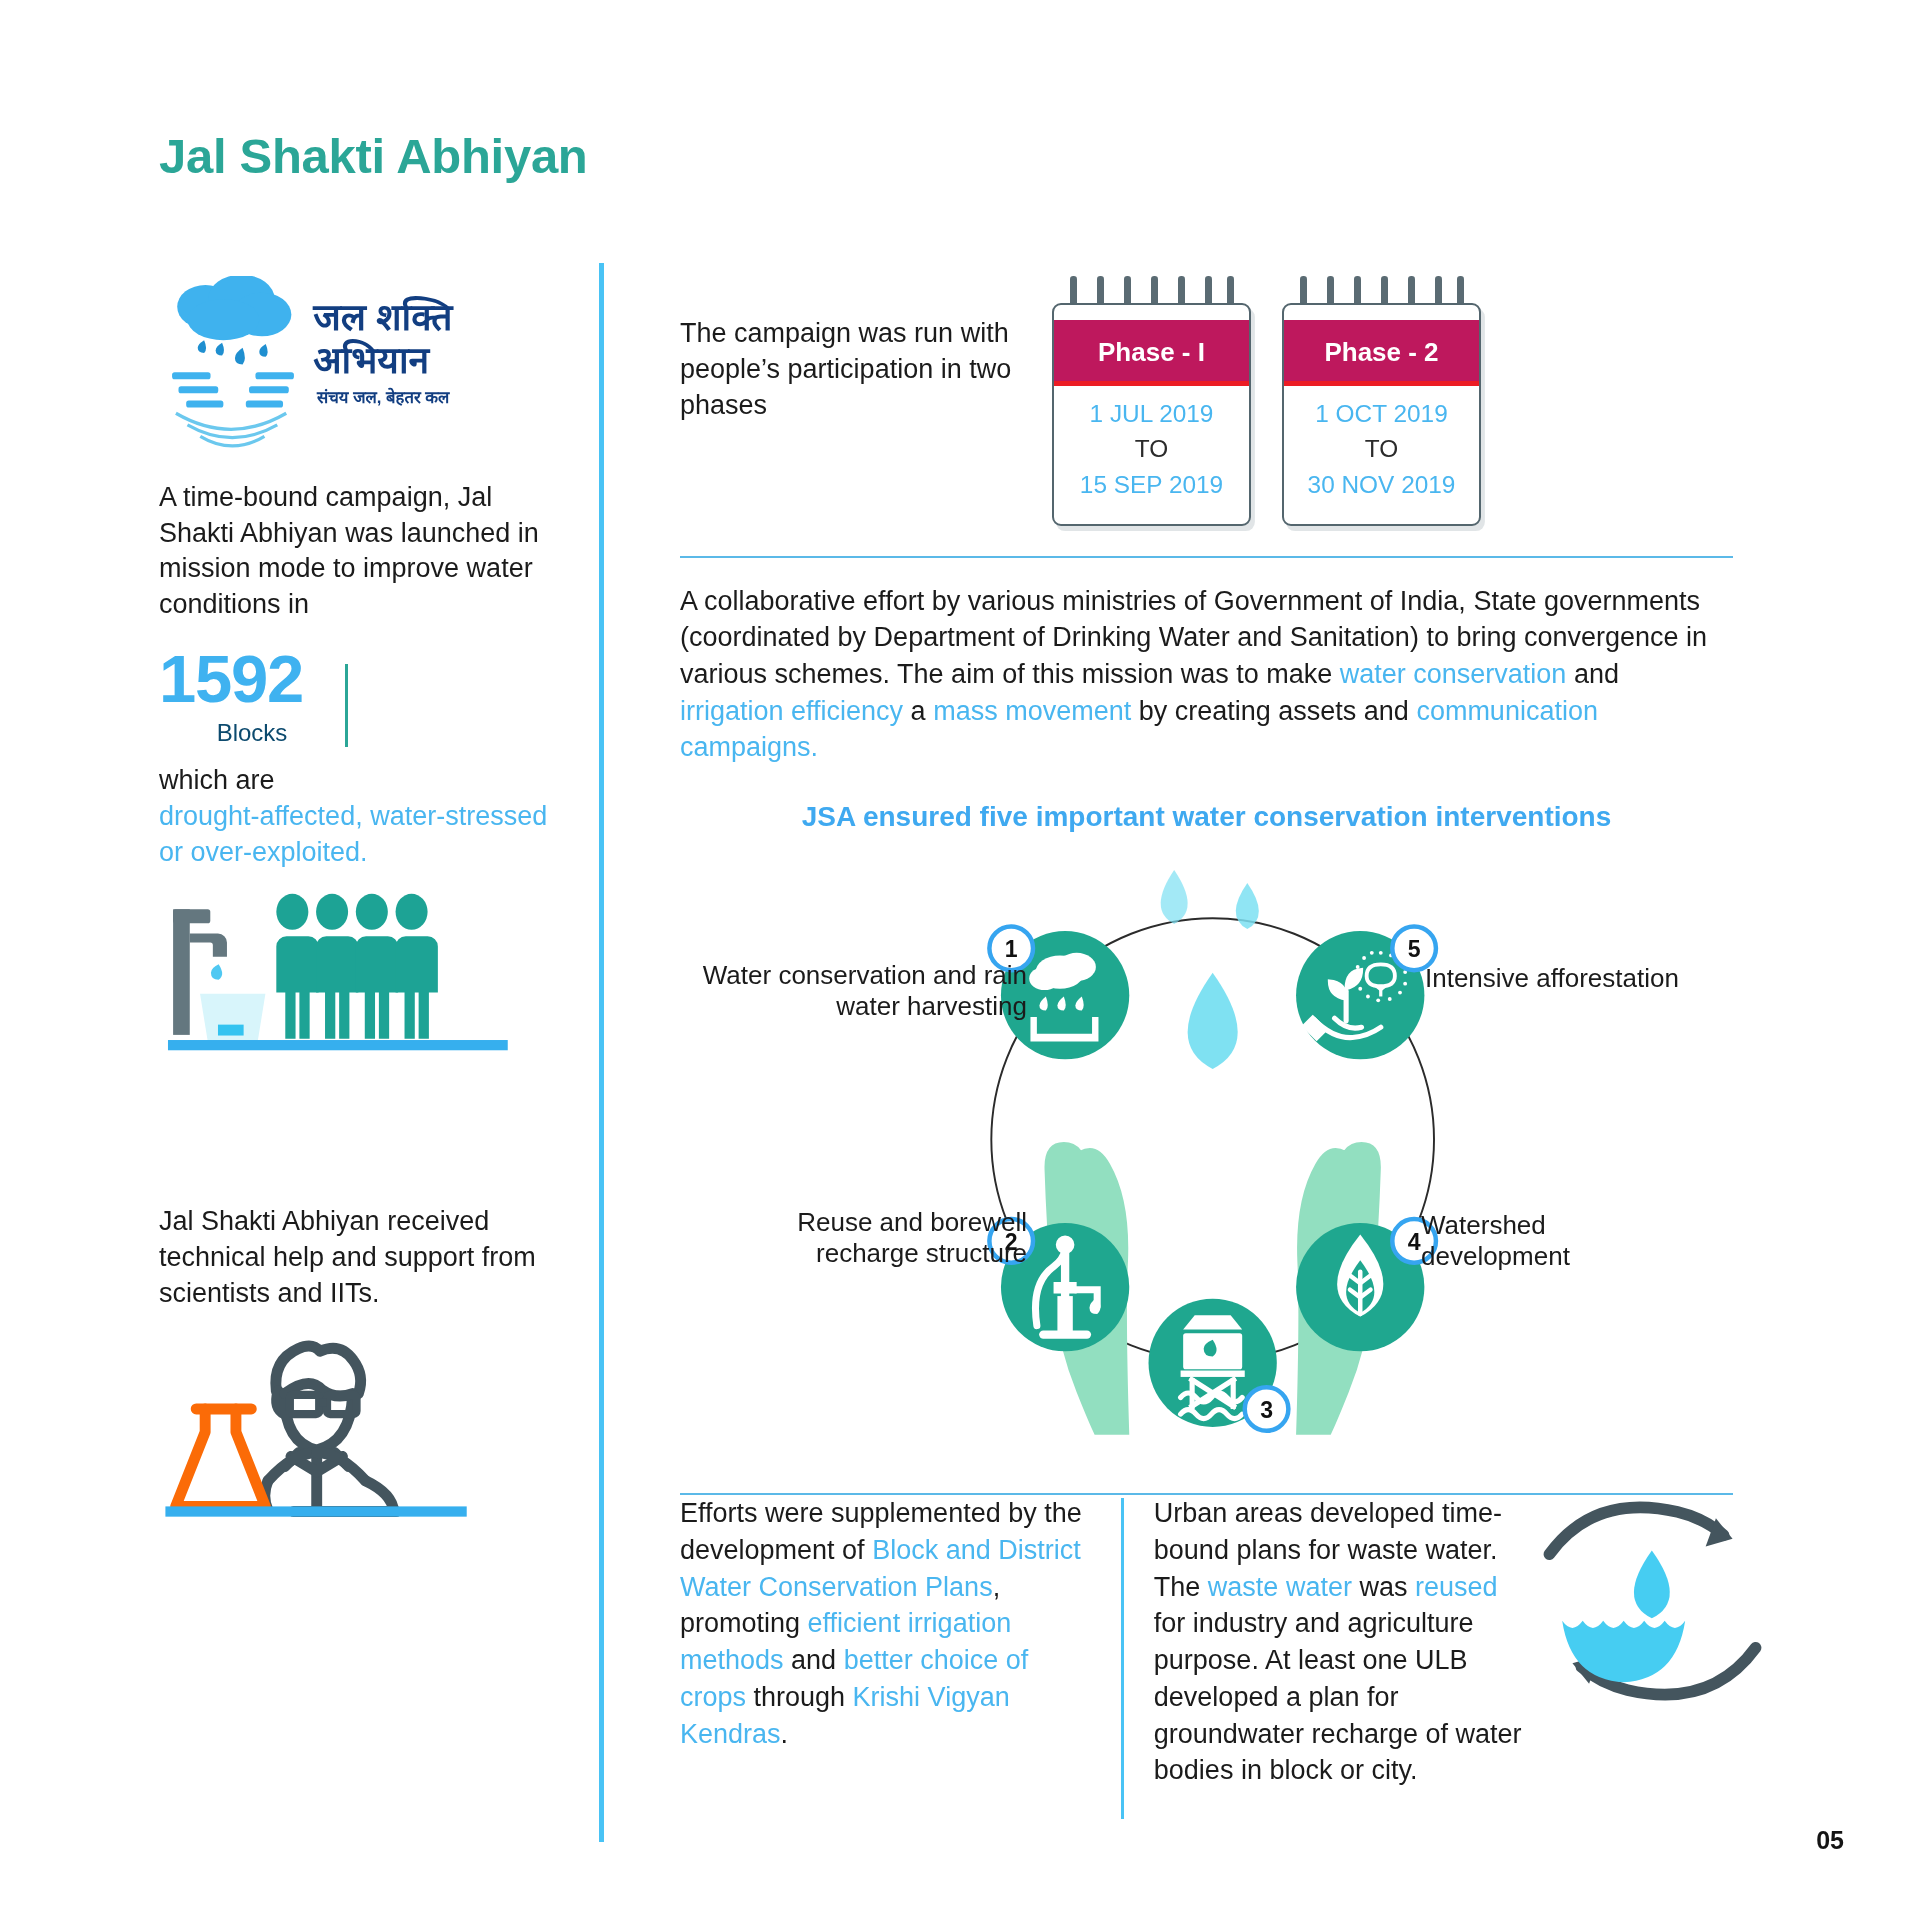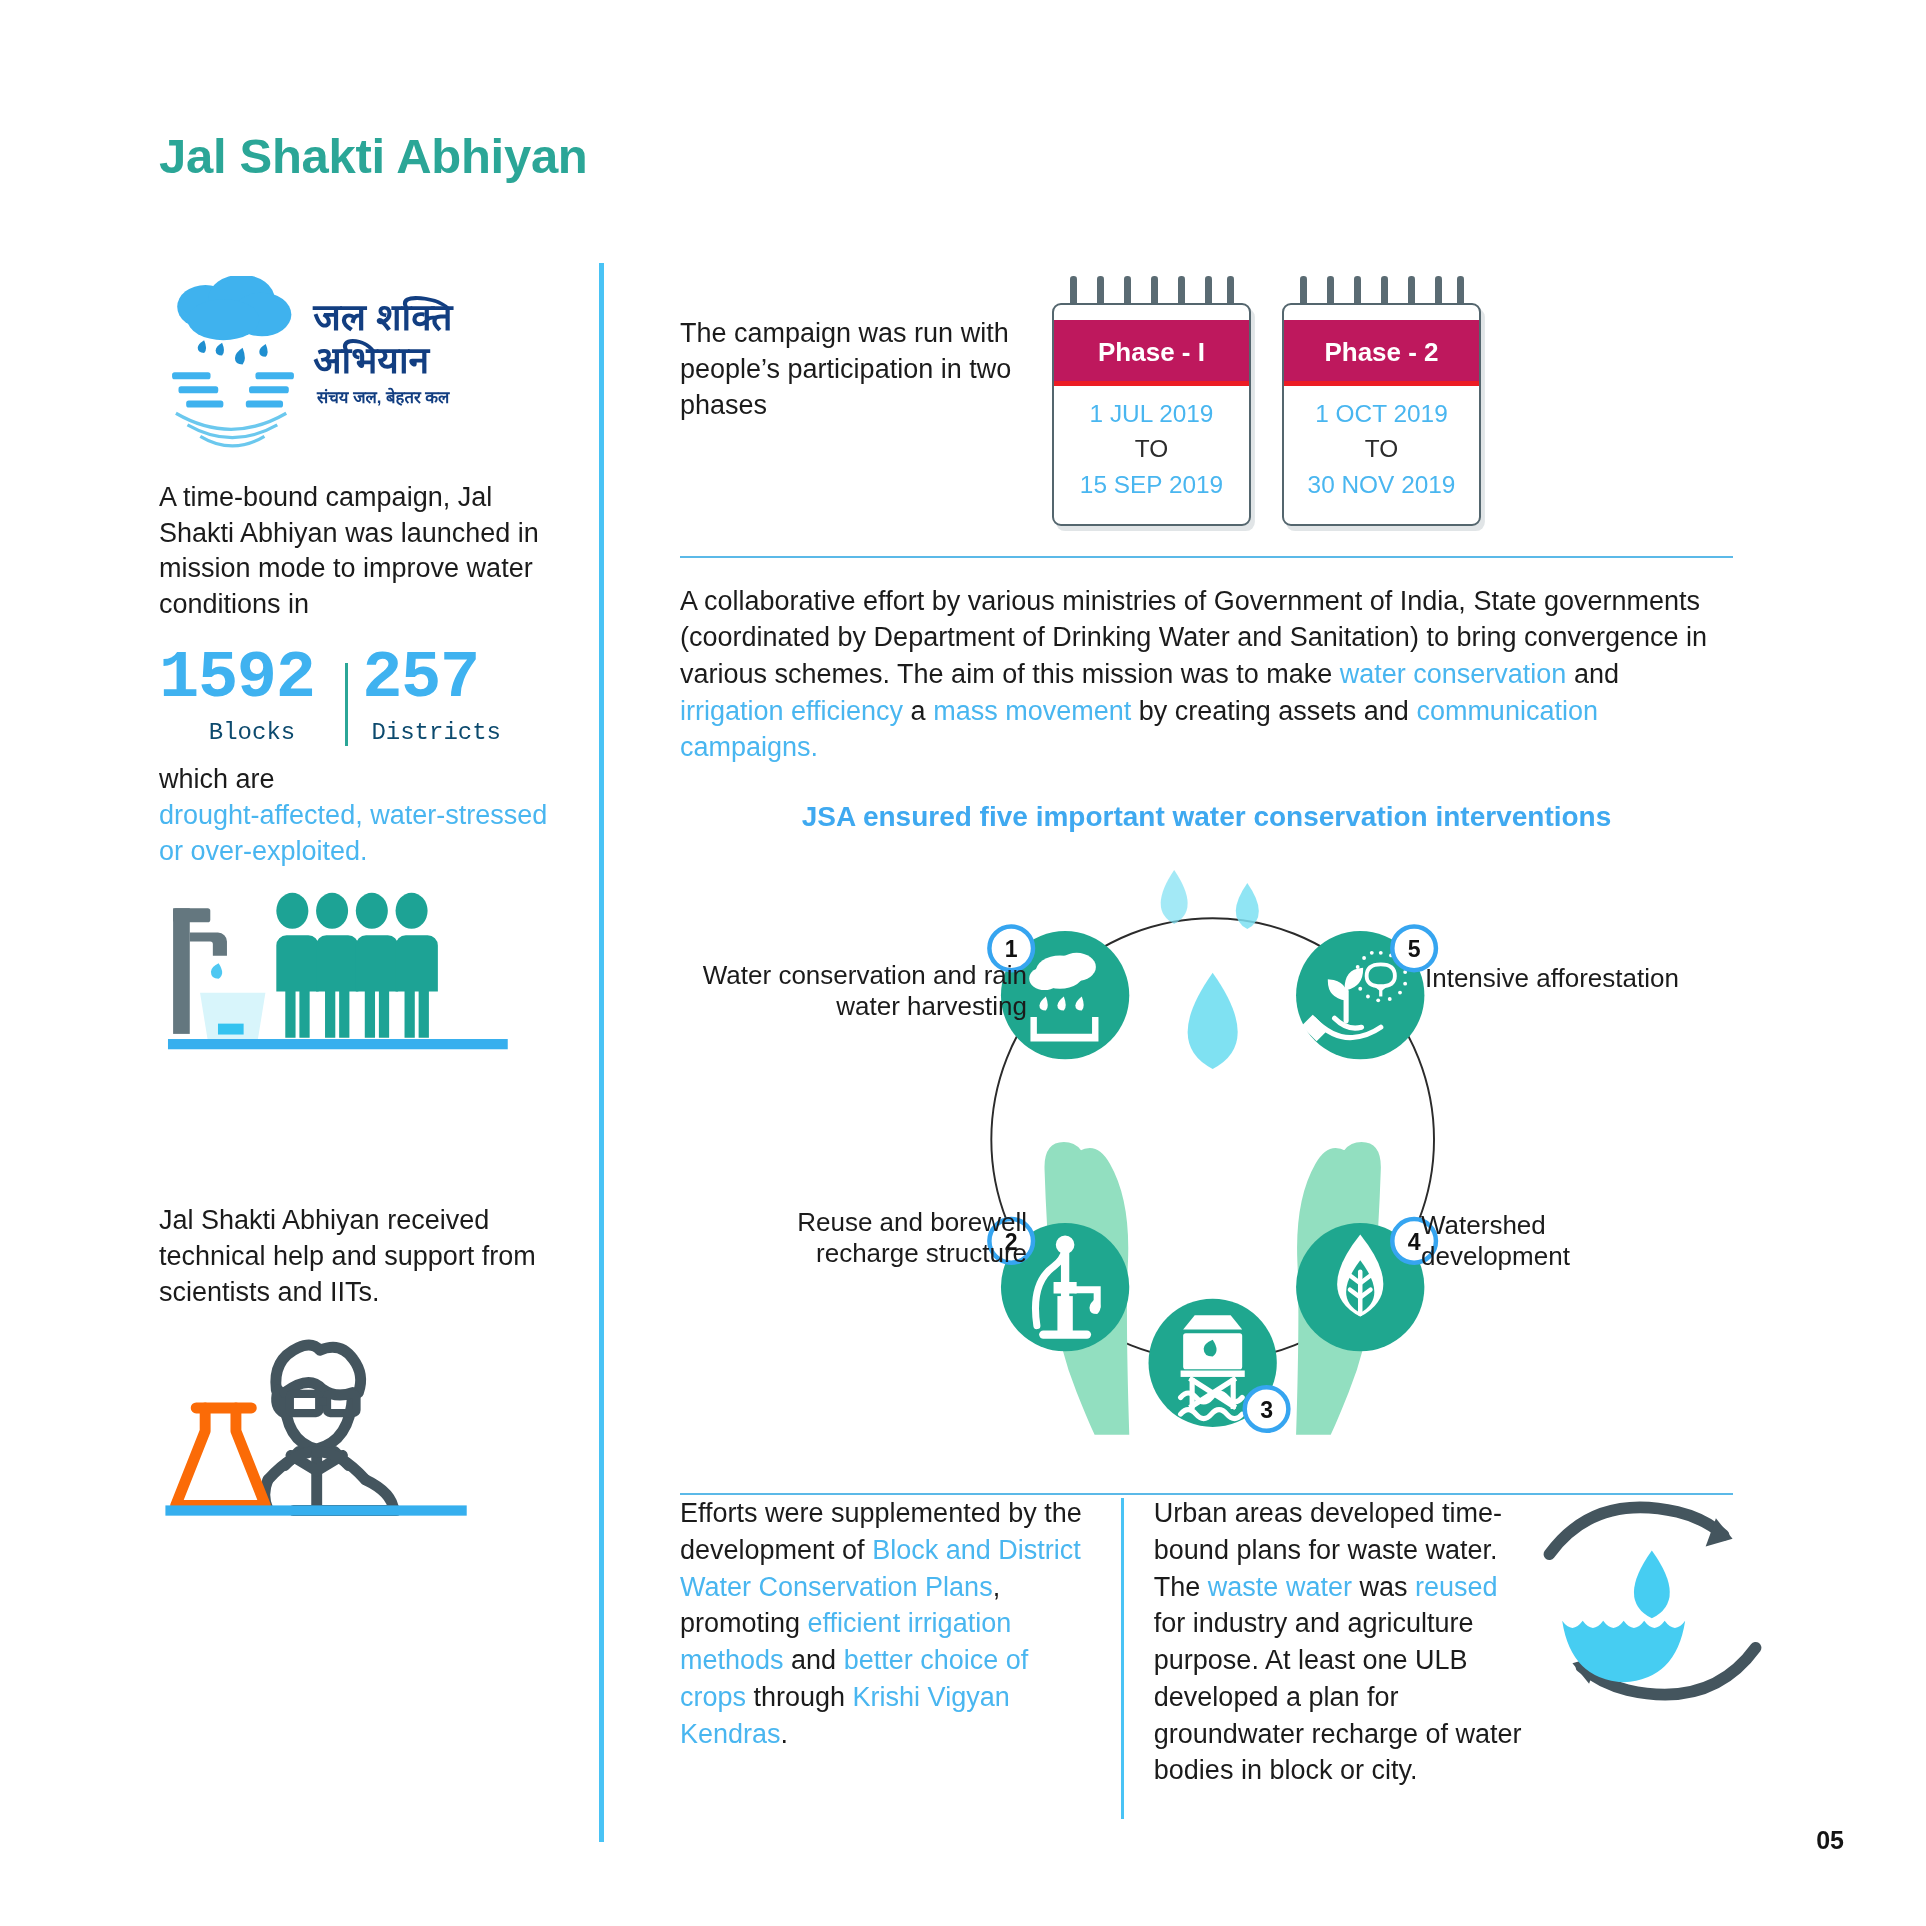--- a/index.html
+++ b/index.html
@@ -31,21 +31,21 @@
 
   .logo-wrap { position:relative; width:334px; height:186px; }
   .logo-svg { position:absolute; left:0; top:0; }
 
   .intro {
     margin-top:18px;
     font-size:27px; line-height:1.32; color:#1b1b1b;
   }
 
   .stats { margin-top:22px; display:flex; align-items:flex-end; }
-  .stat { position:relative;font-family:Liberation Mono, monospace; }
+  .stat { position:relative; }
   .stat .num {
     font-size:67px; font-weight:bold; color:#3FB2F0; line-height:1.0;
     letter-spacing:-1.3px;
   }
   .stat .lbl { font-size:24px; color:#0c4a6e; text-align:center; margin-top:7px;}
   .stat.blocks { width:186px; }
   .stat.blocks .lbl{ text-align:center; }
   .vdiv { width:3.2px; height:83px; background:#2BA697; margin:0 14px 0 0; }
   .stat.dist { width:148px; }
 
@@ -165,24 +165,20 @@
     </div>
 
     <div class="intro">A time-bound campaign, Jal Shakti Abhiyan was launched in mission mode to improve water conditions in</div>
 
     <div class="stats">
       <div class="stat blocks">
         <div class="num">1592</div>
         <div class="lbl">Blocks</div>
       </div>
       <div class="vdiv"></div>
-      <div class="stat dist">
-        <div class="num">257</div>
-        <div class="lbl">Districts</div>
-      </div>
     </div>
 
     <div class="which">
       <span>which are </span><br>
       <span class="blue">drought-affected, water-stressed or over-exploited.</span>
     </div>
 
     <div class="people-ill">
       <svg width="359" height="167" viewBox="0 0 560 260">
 

